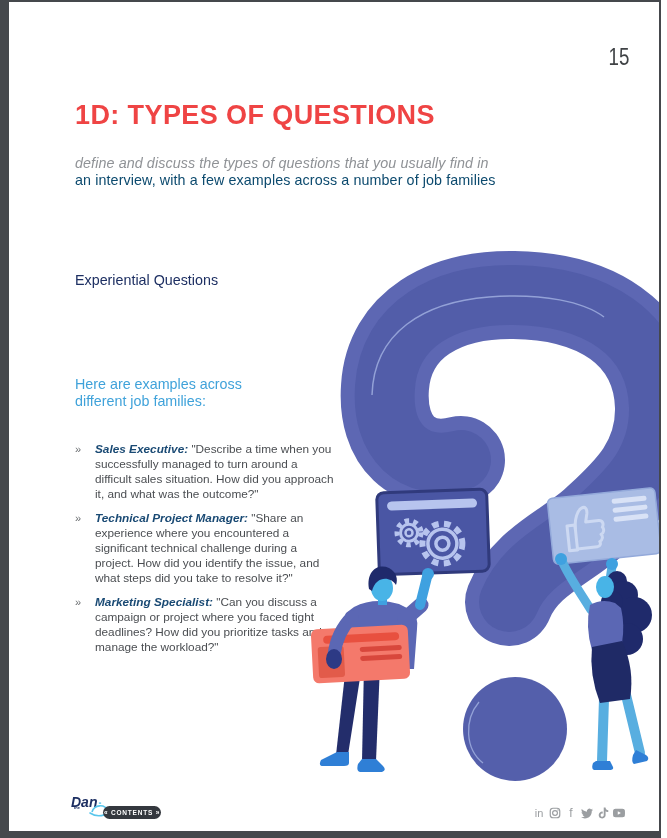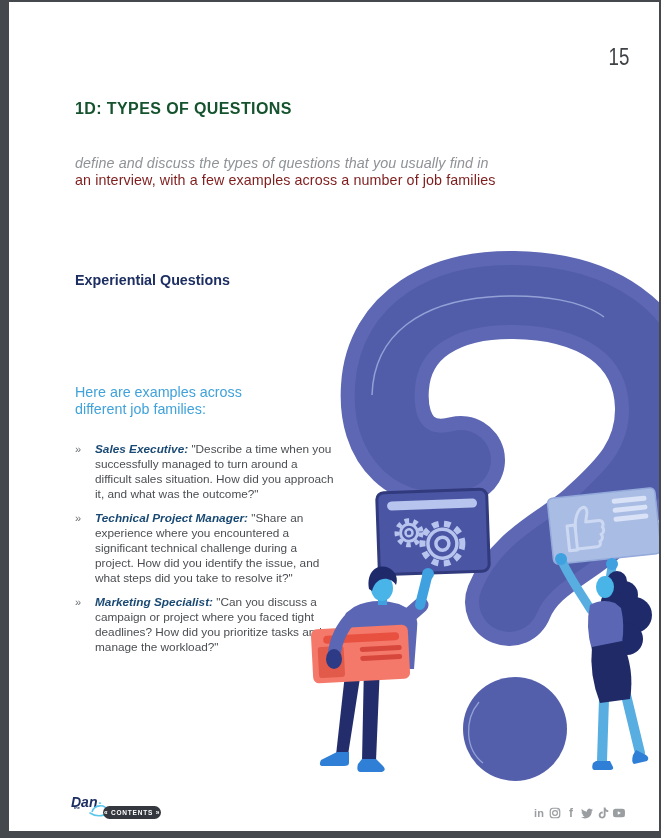--- a/index.html
+++ b/index.html
@@ -4,49 +4,49 @@
 <style>
   html,body{margin:0;padding:0;}
   body{font-family:"Liberation Sans",sans-serif;}
   #stage{position:relative;width:661px;height:838px;background:#45484c;overflow:hidden;}
   #page{position:absolute;left:9px;top:2px;width:650px;height:829px;background:#ffffff;}
   
   .abs{position:absolute;}
 
   #page-number{left:596px;top:41px;width:28px;text-align:center;font-size:24px;color:#3f4245;
     transform:scaleX(.78);letter-spacing:0;}
-  #doc-title{left:66px;top:98px;font-size:16px;font-weight:bold;color:#14532d;letter-spacing:.4px;}
+  #doc-title{left:66px;top:98px;font-size:27px;font-weight:bold;color:#ef4444;letter-spacing:.4px;}
 
   #intro{left:66px;top:153px;width:440px;font-size:14.3px;line-height:17.4px;letter-spacing:.1px;}
   #intro .l0,#intro .l3{color:#56595d;}
   #intro .l1{color:#8f9296;font-style:italic;}
-  #intro .l2{color:#7f1d1d;}
-
-  #exp-heading{left:66px;top:270px;font-size:14.3px;font-weight:bold;color:#1d2f62;}
+  #intro .l2{color:#0c4a6e;}
+
+  #exp-heading{left:66px;top:270px;font-size:14.3px;font-weight:normal;color:#1d2f62;}
   #exp-body{left:66px;top:288px;font-size:14.3px;line-height:17.2px;color:#3fa2da;}
   #exp-body .l4{color:#74bfe6;}
-  #exp-examples{left:66px;top:382px;font-size:14.3px;line-height:17.2px;color:#3fa2da;}
+  #exp-examples{left:66px;top:374px;font-size:14.3px;line-height:17.2px;color:#3fa2da;}
 
   #bullets{left:64px;top:440px;width:262px;}
   .bullet{position:relative;padding-left:22px;margin-bottom:9px;font-size:11.8px;line-height:15px;color:#4b4e52;}
   .bullet .marker{position:absolute;left:2px;top:0;color:#6a6d70;font-size:11px;}
   .bullet .lead{font-weight:bold;color:#1a4a74;font-style:italic;}
 
   #footer-logo{left:54px;top:795px;width:52px;height:28px;}
   #footer-logo .t1{position:absolute;left:8px;top:1px;font-size:14px;font-weight:bold;font-style:italic;color:#1d2f62;line-height:9px;}
   #footer-logo .t2{position:absolute;left:11px;top:9px;font-size:4px;font-weight:bold;color:#1d2f62;line-height:4px;}
   #footer-logo .t3{position:absolute;left:4px;top:12px;font-size:15px;font-weight:bold;font-style:italic;color:#1d2f62;line-height:11px;margin-top:24px;}
   #footer-logo svg{position:absolute;left:24px;top:0px;}
 
   #contents-btn{left:94px;top:804px;width:58px;height:13px;background:#34383e;border-radius:7px;
     color:#ffffff;font-size:6.5px;font-weight:bold;letter-spacing:.8px;text-align:center;line-height:13px;cursor:pointer;border:0;padding:0;}
 
   #social{left:524px;top:803px;width:100px;height:16px;display:flex;align-items:center;gap:4px;color:#9b9ea1;}
   .sicon{display:inline-flex;align-items:center;justify-content:center;width:12px;height:14px;cursor:pointer;}
-  .sicon.txt{font-weight:bold;font-size:11px;color:#9b9ea1;}
+  .sicon.txt{font-weight:normal;font-size:11px;color:#9b9ea1;}
   .sicon.txt.fb{font-size:12px;}
 
   #illo{left:295px;top:245px;z-index:1;}
   .edge{position:absolute;background:#45484c;z-index:5;}
   #edge-left{left:0;top:0;width:9px;height:838px;}
   #edge-right{left:659px;top:0;width:8px;height:838px;}
   #edge-top{left:0;top:0;width:667px;height:2px;}
   #edge-bottom{left:0;top:831px;width:667px;height:7px;}
 </style>
 </head>

